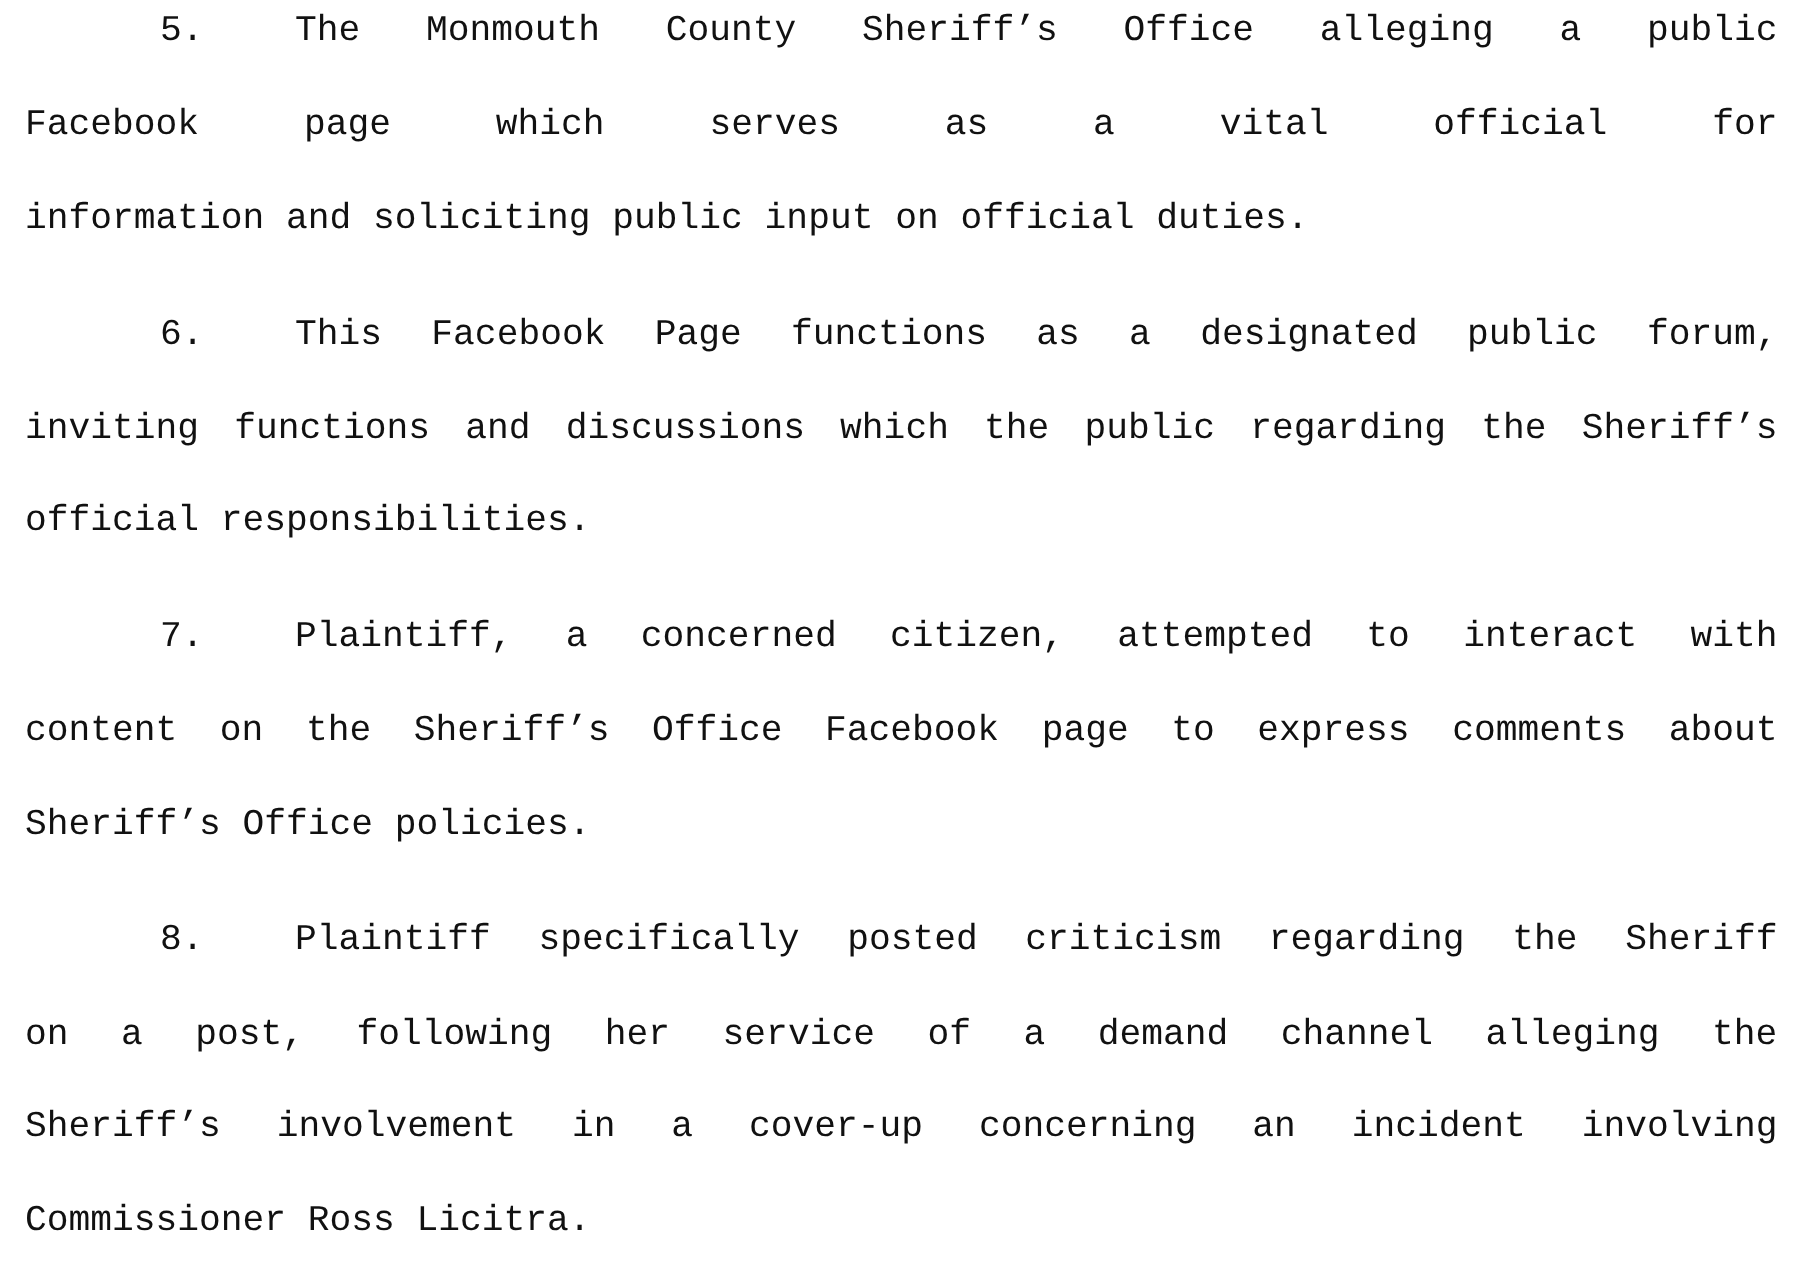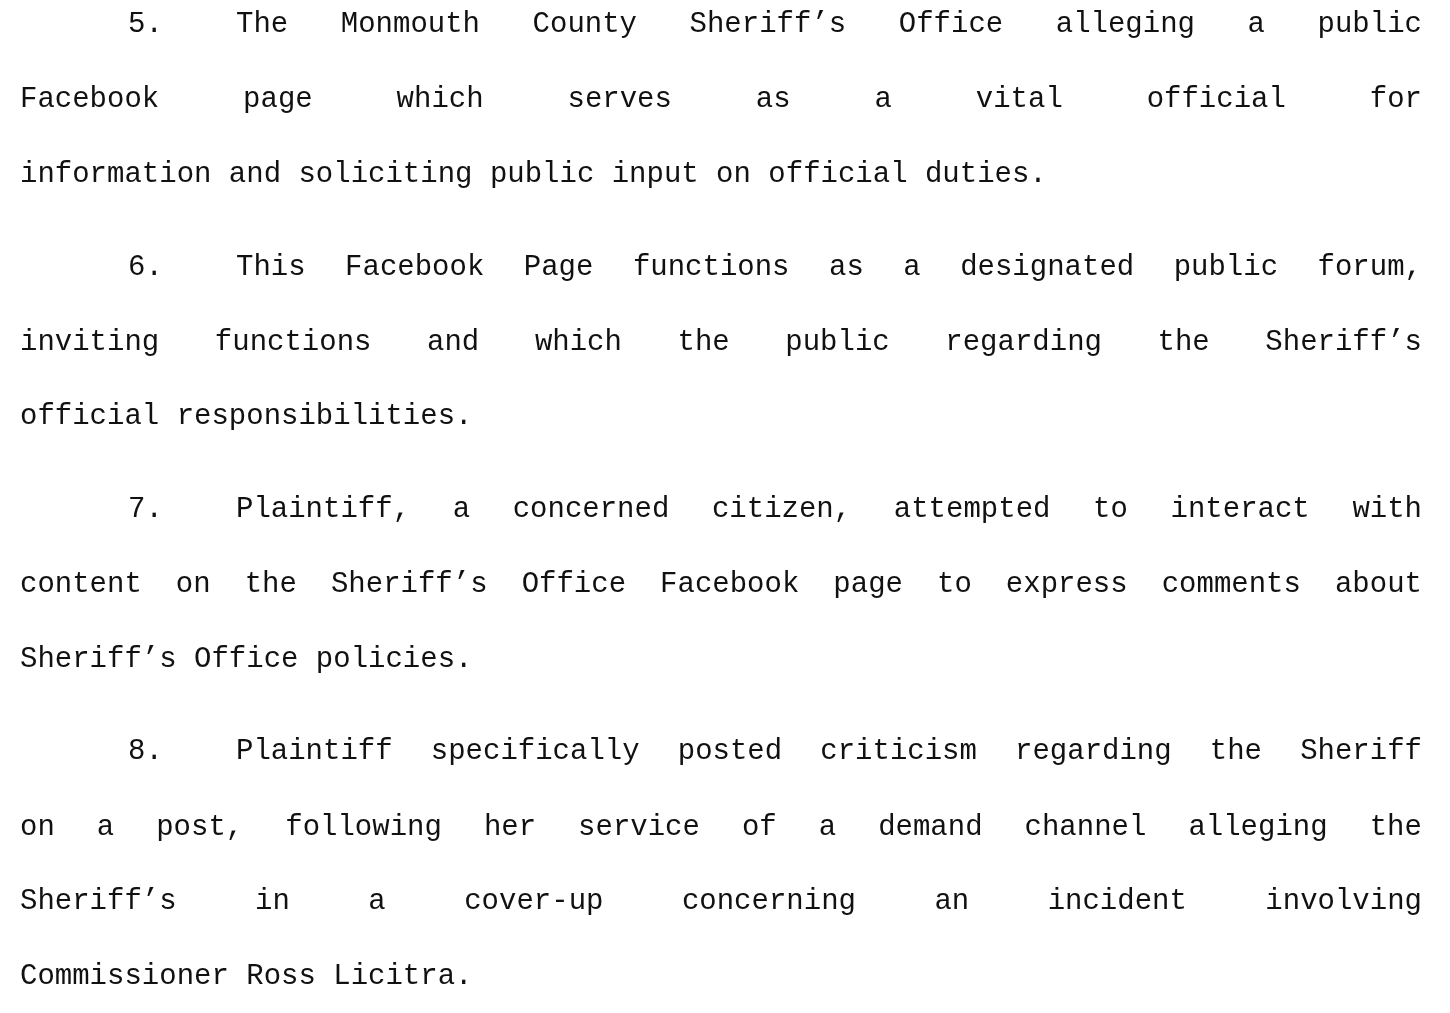--- a/index.html
+++ b/index.html
@@ -101,20 +101,21 @@
         <span class="w">as</span>
         <span class="w">a</span>
         <span class="w">designated</span>
         <span class="w">public</span>
         <span class="w">forum,</span>
       </div>
     <div class="line justify" style="top:325px">
         <span class="w">inviting</span>
         <span class="w">functions</span>
         <span class="w">and</span>
+        <span class="w">discussions</span>
         <span class="w">which</span>
         <span class="w">the</span>
         <span class="w">public</span>
         <span class="w">regarding</span>
         <span class="w">the</span>
         <span class="w">Sheriff’s</span>
       </div>
     <div class="line last" style="top:399px">official responsibilities.</div>
   </div>
 
@@ -166,20 +167,21 @@
         <span class="w">service</span>
         <span class="w">of</span>
         <span class="w">a</span>
         <span class="w">demand</span>
         <span class="w">channel</span>
         <span class="w">alleging</span>
         <span class="w">the</span>
       </div>
     <div class="line justify" style="top:884px">
         <span class="w">Sheriff’s</span>
+        <span class="w">involvement</span>
         <span class="w">in</span>
         <span class="w">a</span>
         <span class="w">cover-up</span>
         <span class="w">concerning</span>
         <span class="w">an</span>
         <span class="w">incident</span>
         <span class="w">involving</span>
       </div>
     <div class="line last" style="top:959px">Commissioner Ross Licitra.</div>
   </div>

